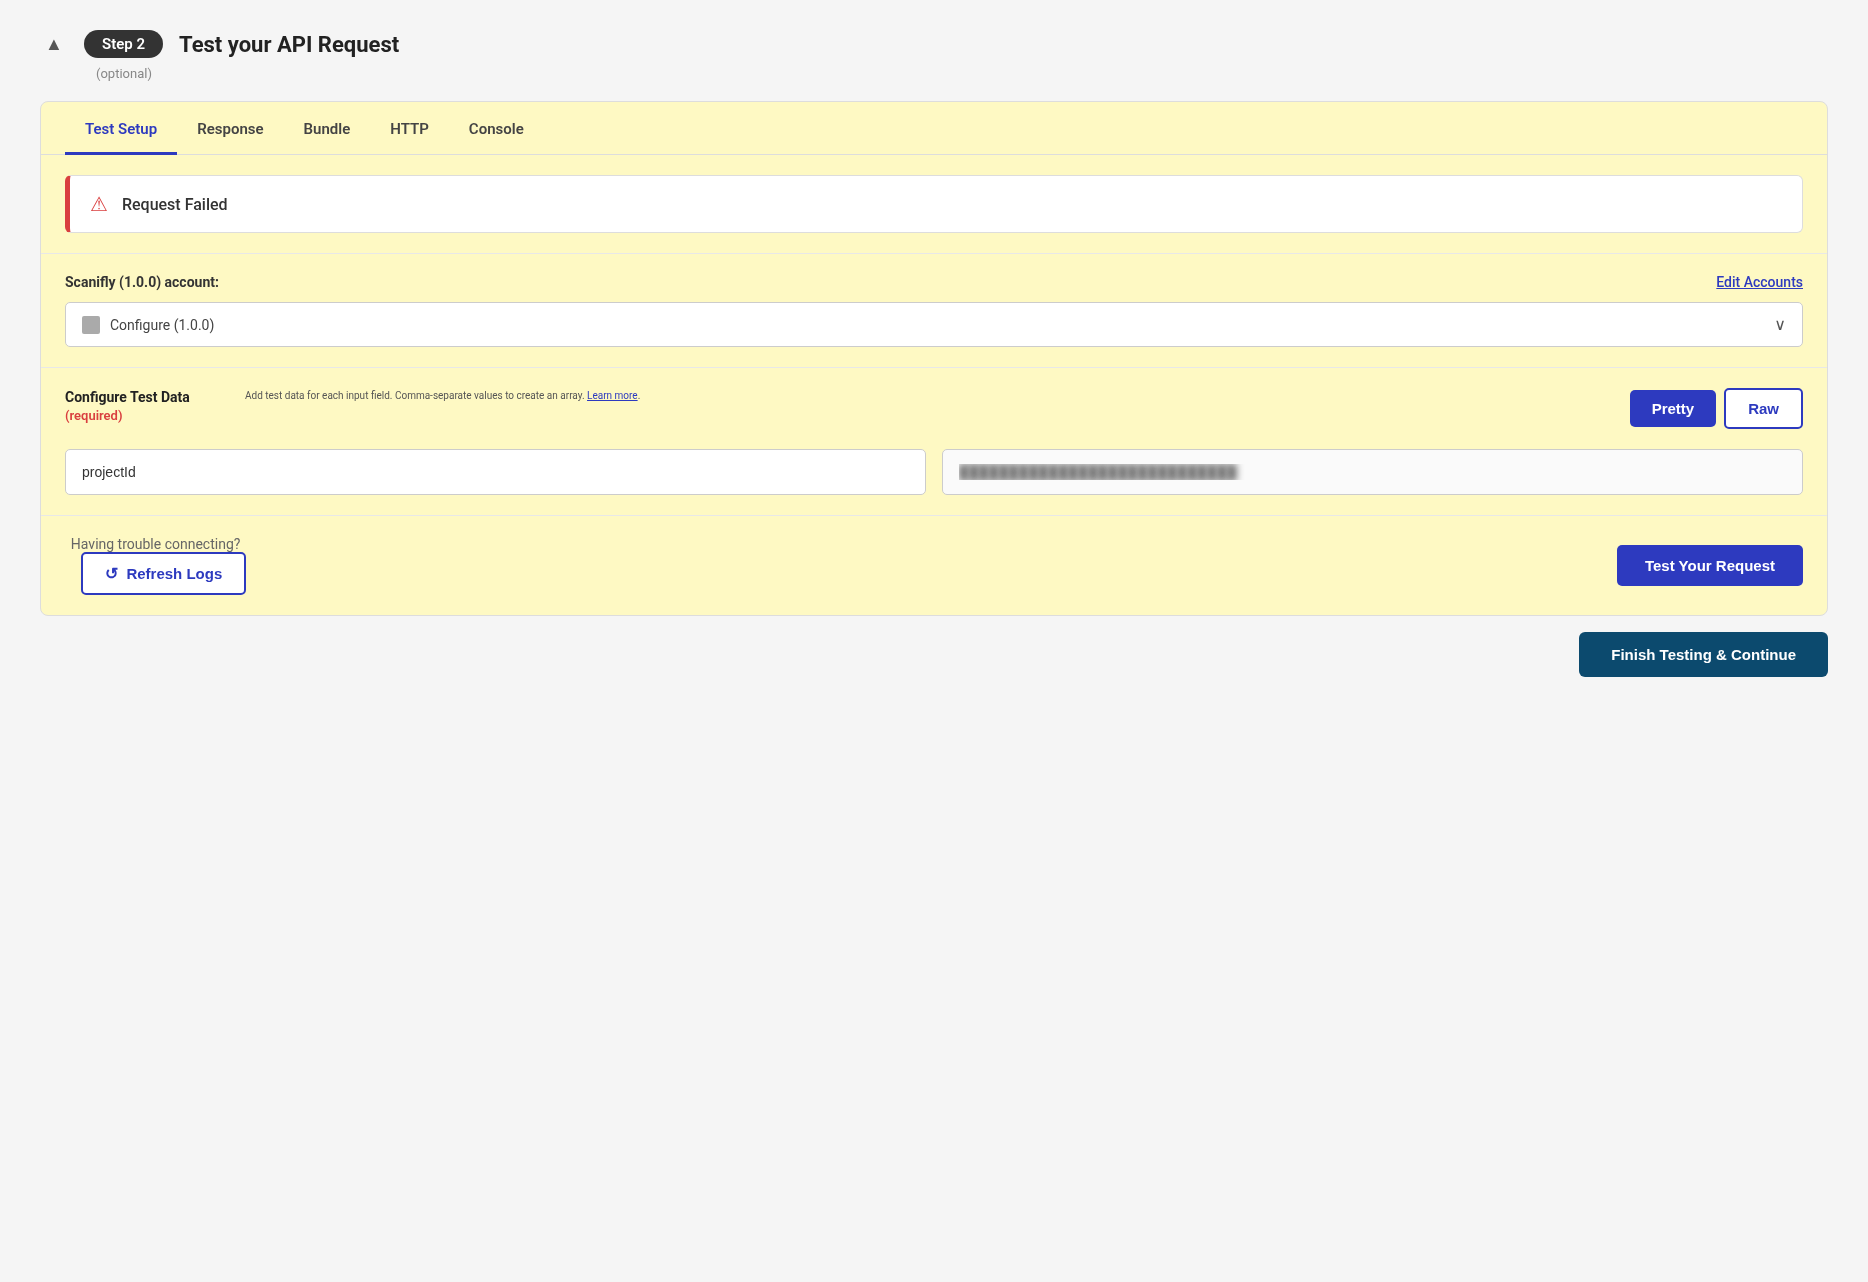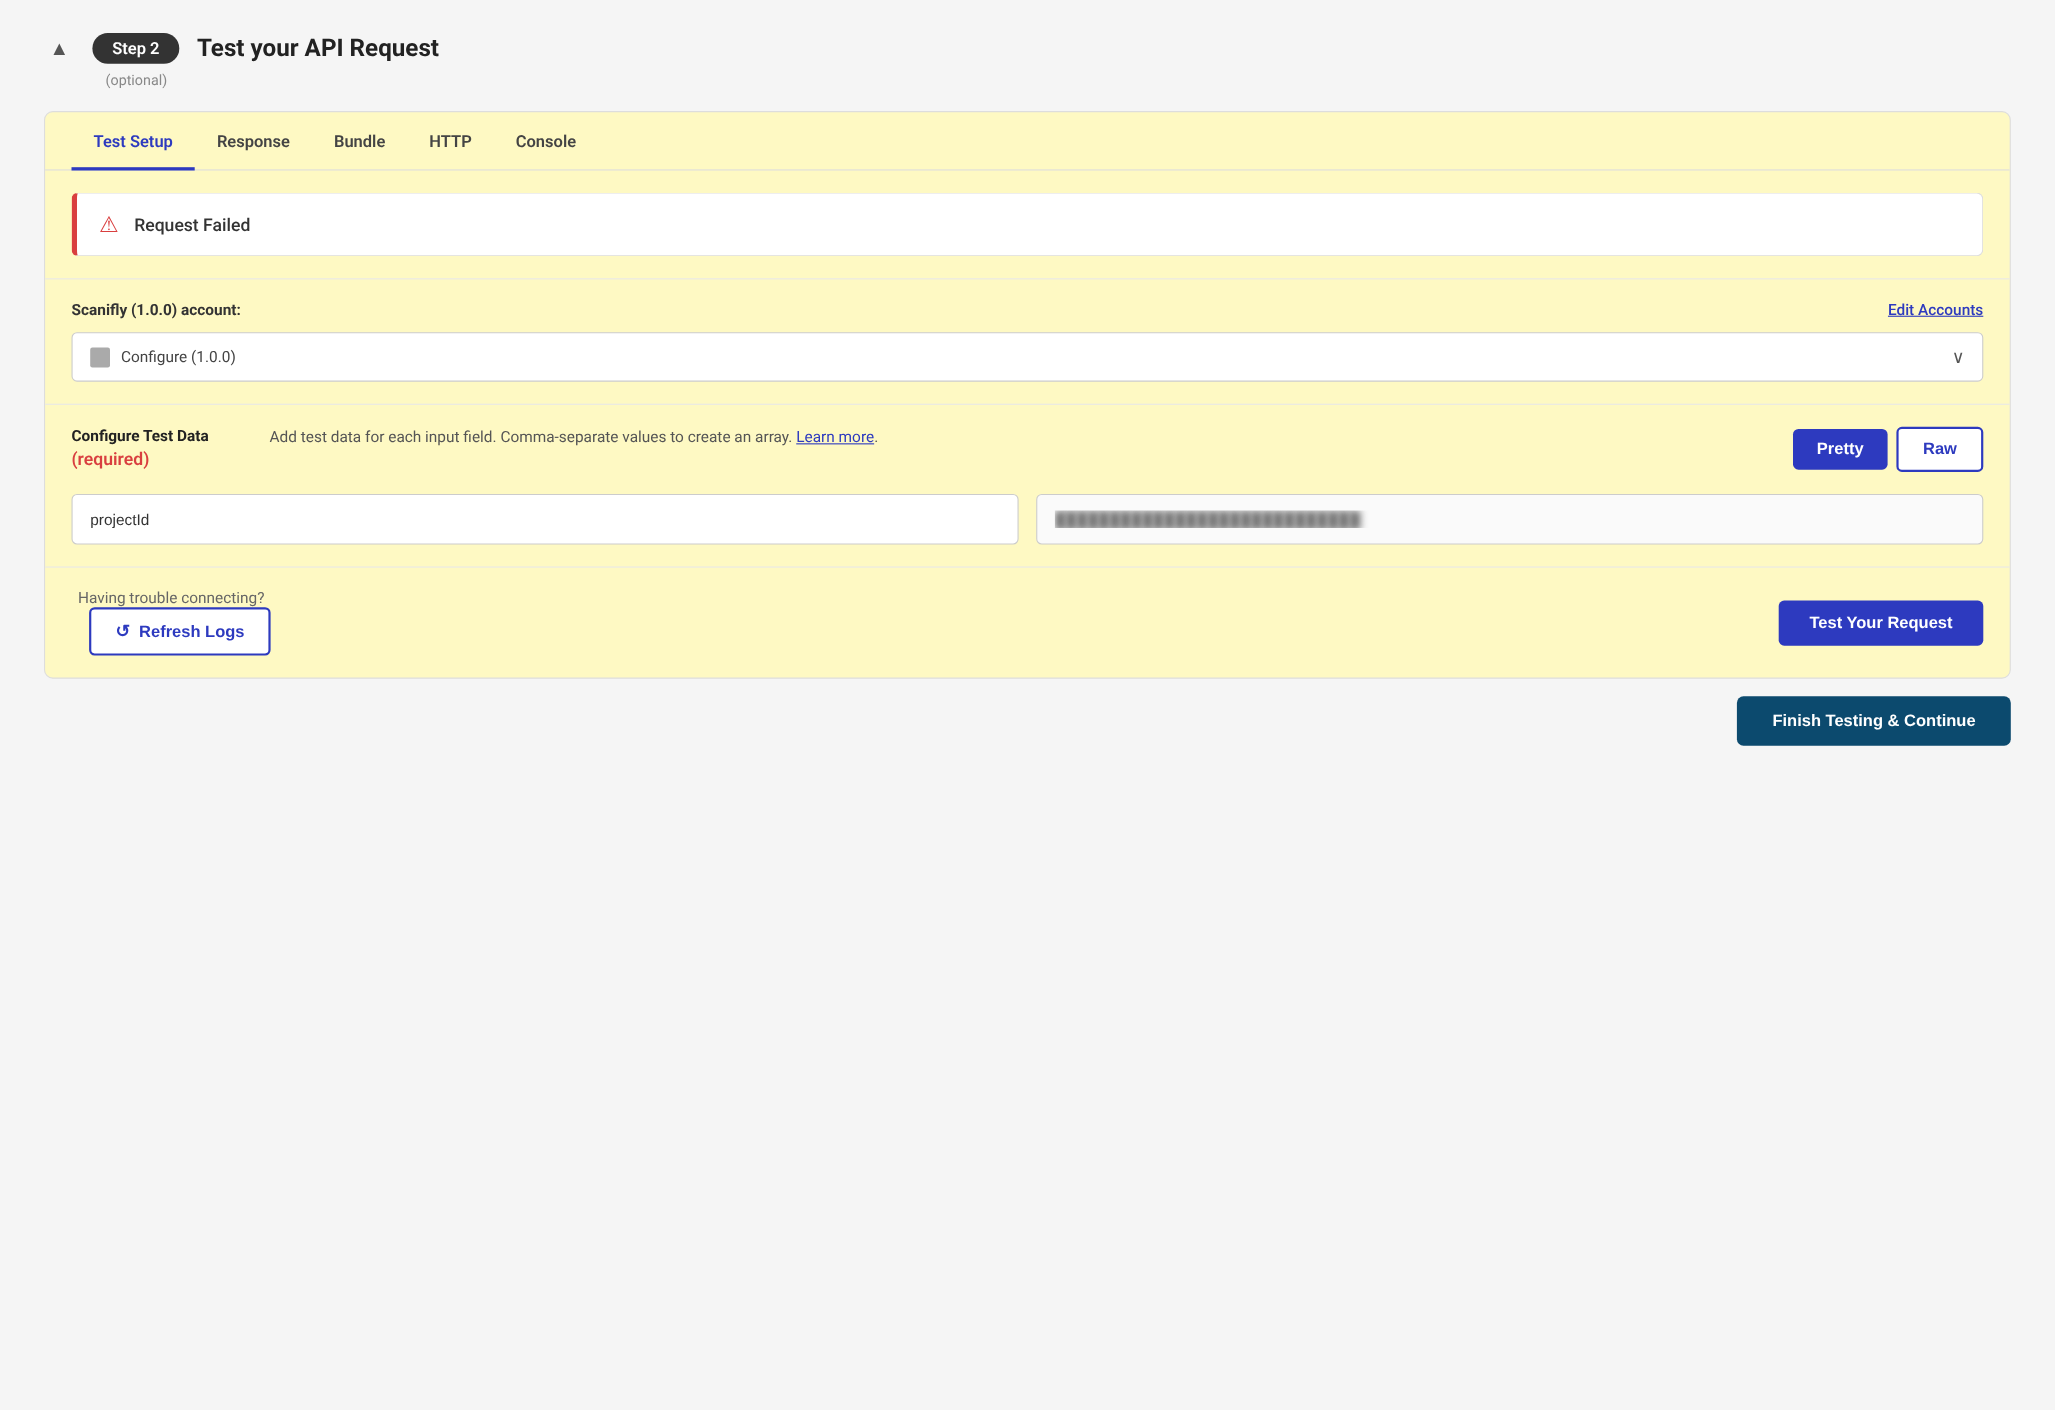--- a/index.html
+++ b/index.html
@@ -162,26 +162,26 @@
       min-width: 160px;
     }
     .configure-title {
       font-weight: 700;
       font-size: 14px;
       color: #222;
       line-height: 1.4;
     }
     .required-badge {
       color: #d93f3f;
-      font-size: 16px;
+      font-size: 13px;
       font-weight: 600;
     }
     .configure-description {
       flex: 1;
-      font-size: 14px;
+      font-size: 10px;
       color: #555;
       line-height: 1.5;
     }
     .learn-more-link {
       color: #2d3abf;
       text-decoration: underline;
       cursor: pointer;
     }
     .format-buttons {
       display: flex;

